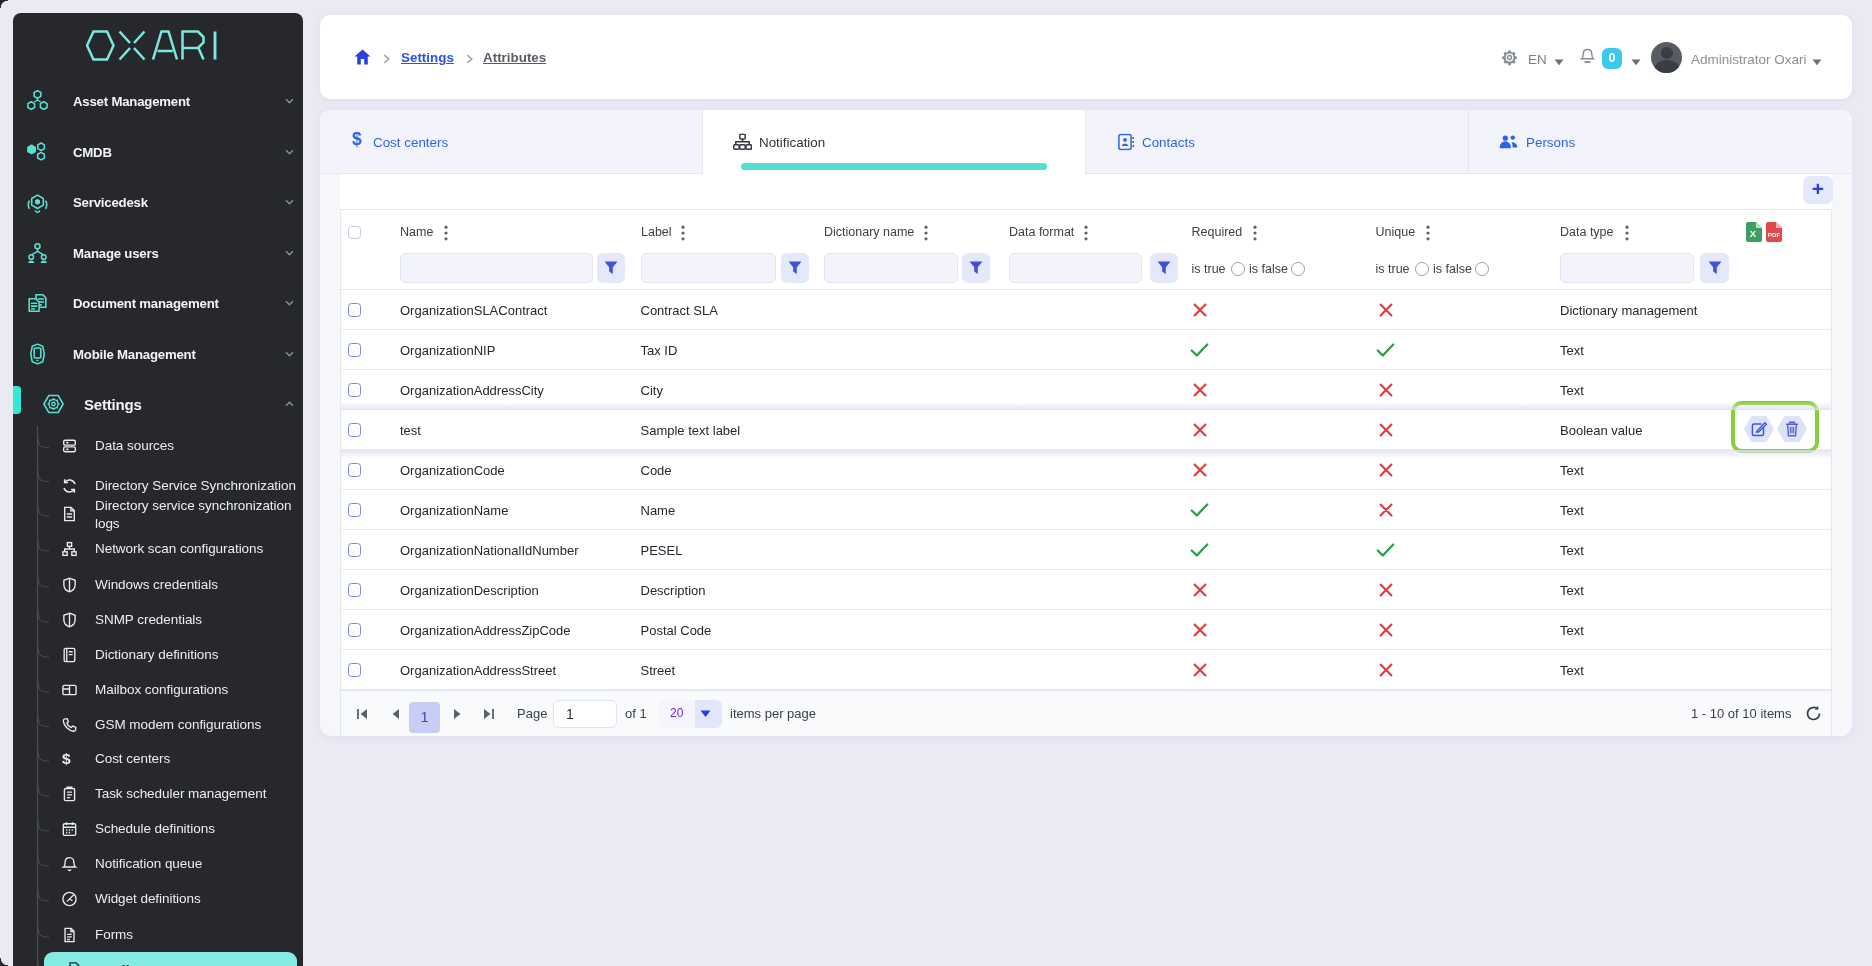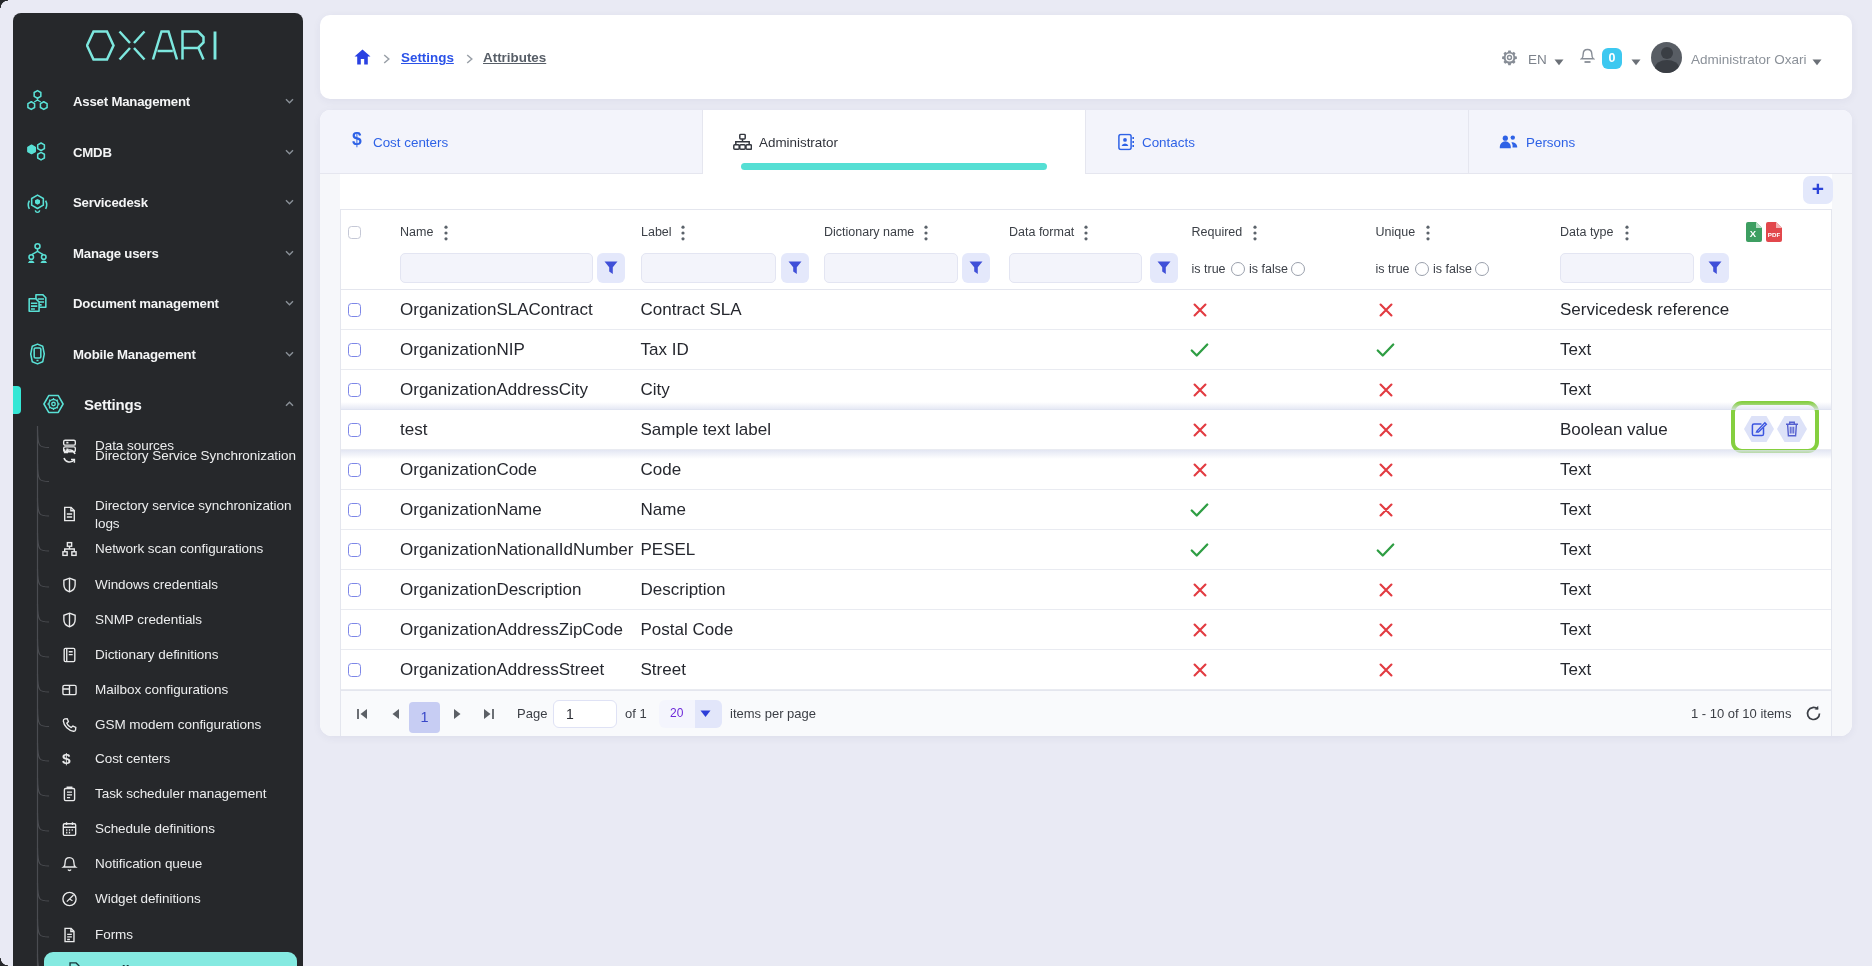--- a/index.html
+++ b/index.html
@@ -18,21 +18,21 @@
 .bc-link{font-size:13.4px;font-weight:700;text-decoration:underline}
 .tab{position:absolute;top:0;height:64px;background:#f3f4fb;border-right:1px solid #e5e6ef;border-bottom:1px solid #e5e6ef}
 .tab .lbl{position:absolute;left:55px;top:50%;transform:translateY(-50%);font-size:13.4px;color:#2e62e6}
 .tab svg{position:absolute;left:29px;top:50%;transform:translateY(-50%)}
 .grid{position:absolute;left:20px;top:99px;width:1492px;height:527px;border:1px solid #e4e6ee;background:#fff}
 .hlbl{font-size:12.5px;color:#3c4047}
 .finput{position:absolute;top:43px;height:30px;background:#f3f4fb;border:1px solid #e3e5f2;border-radius:5px}
 .fbtn{position:absolute;top:43px;width:28px;height:30px;background:#e4e8fb;border-radius:6px}
 .fbtn svg{position:absolute;left:50%;top:50%;transform:translate(-50%,-50%)}
 .row{position:absolute;left:0;width:1490px;height:40px;border-bottom:1px solid #e9ebf1;background:#fff}
-.row .c{position:absolute;top:50%;transform:translateY(-50%);font-size:17px;color:#26282f}
+.row .c{position:absolute;top:50%;transform:translateY(-50%);font-size:13px;color:#26282f}
 .cb{position:absolute;width:13.5px;height:13.5px;border:1.5px solid #7d87e8;border-radius:3.5px;background:#fff}
 .mk{position:absolute;top:50%;transform:translateY(-50%)}
 .radio{display:inline-block;width:14px;height:14px;border:1.5px solid #9aa0ac;border-radius:50%;background:#fff;vertical-align:-3px}
 .ptxt{font-size:13px;color:#3b3e45}
 </style>
 </head>
 <body>
 <svg width="0" height="0" style="position:absolute">
 <defs>
 <g id="icx">
@@ -171,21 +171,21 @@
 <path d="M7.5,536 C7.5,554 10,554 19,554"></path>
 </svg>
 <div class="sub-item" style="top:418.5px;height:28px">
 <svg width="17" height="17" viewBox="0 0 16 16" fill="none" stroke="#e9eaeb" stroke-width="1.3">
         <rect x="2.5" y="2.6" width="11" height="4.6" rx="1.4"></rect>
         <rect x="2.5" y="8.8" width="11" height="4.6" rx="1.4"></rect>
         <path d="M5,4.9 h2 M5,11.1 h2" stroke-width="1.6"></path>
       </svg>
 <span class="txt">Data sources</span>
     </div>
-<div class="sub-item" style="top:429px;height:28px">
+<div class="sub-item" style="top:459px;height:28px">
 <svg width="17" height="17" viewBox="0 0 16 16" fill="none" stroke="#e9eaeb" stroke-width="1.4">
         <path d="M13.2,6.2 A5.6,5.6 0 0 0 3.4,4.6 M2.8,9.8 A5.6,5.6 0 0 0 12.6,11.4"></path>
         <path d="M3.4,1.6 V4.8 H6.6 M12.6,14.4 V11.2 H9.4"></path>
       </svg>
 <span class="txt">Directory Service Synchronization</span>
     </div>
 <div class="sub-item" style="top:477px;height:48px">
 <svg width="17" height="17" viewBox="0 0 16 16" fill="none" stroke="#e9eaeb" stroke-width="1.3">
         <path d="M3.5,1.8 H9.5 L12.5,4.8 V14.2 H3.5 Z"></path>
         <path d="M9.3,1.9 V5 H12.4"></path>
@@ -332,21 +332,21 @@
 <span class="lbl" style="left:53px">Cost centers</span>
 </div>
 <div class="tab" style="left:383px;width:383px;background:#fff;border-bottom:none">
 <svg style="left:30px" width="19" height="17" viewBox="0 0 19 17" fill="none" stroke="#33363e" stroke-width="1.5">
         <rect x="6.8" y="0.8" width="5.4" height="4.6" rx="1"></rect>
         <path d="M9.5,5.4 V8.2 M2.8,11 V8.2 H16.2 V11"></path>
         <rect x="0.8" y="11.2" width="5.4" height="4.6" rx="1"></rect>
         <rect x="13" y="11.2" width="5.4" height="4.6" rx="1"></rect>
         <rect x="6.8" y="11.2" width="5.4" height="4.6" rx="1"></rect>
       </svg>
-<span class="lbl" style="left:56px;color:#30333b">Administrator</span>
+<span class="lbl" style="left:56px;color:#30333b">Notification</span>
 <div class="ab" style="left:38px;width:306px;top:53px;height:7px;border-radius:3.5px;background:#55dfd4"></div>
 </div>
 <div class="tab" style="left:766px;width:383px">
 <svg style="left:32px" width="16" height="17" viewBox="0 0 16 17" fill="none" stroke="#2e62e6" stroke-width="1.5">
         <rect x="0.9" y="0.9" width="12.2" height="15.2" rx="2"></rect>
         <circle cx="7" cy="6.4" r="1.9" fill="#2e62e6" stroke="none"></circle>
         <path d="M3.6,12.6 a3.5,3.5 0 0 1 6.8,0 Z" fill="#2e62e6" stroke="none"></path>
         <path d="M15.2,3.4 v2 M15.2,7.5 v2 M15.2,11.6 v2" stroke-width="1.6"></path>
       </svg>
 <span class="lbl" style="left:56px">Contacts</span>
@@ -443,21 +443,21 @@
 <div class="row" style="top:80px">
 <div class="cb" style="left:6.5px;top:13px"></div>
 <div class="c" style="left:59px">OrganizationSLAContract</div>
 <div class="c" style="left:299.5px">Contract SLA</div>
 <svg class="mk" style="left:851.5px" width="14" height="14" viewBox="0 0 13.5 13.5">
           <use href="#icx"></use>
         </svg>
 <svg class="mk" style="left:1037.5px" width="14" height="14" viewBox="0 0 13.5 13.5">
           <use href="#icx"></use>
         </svg>
-<div class="c" style="left:1219px">Servicedesk reference</div>
+<div class="c" style="left:1219px">Dictionary management</div>
 </div>
 <div class="row" style="top:120px">
 <div class="cb" style="left:6.5px;top:13px"></div>
 <div class="c" style="left:59px">OrganizationNIP</div>
 <div class="c" style="left:299.5px">Tax ID</div>
 <svg class="mk" style="left:849px" width="19" height="15" viewBox="0 0 18.5 15">
           <use href="#icok"></use>
         </svg>
 <svg class="mk" style="left:1035px" width="19" height="15" viewBox="0 0 18.5 15">
           <use href="#icok"></use>

